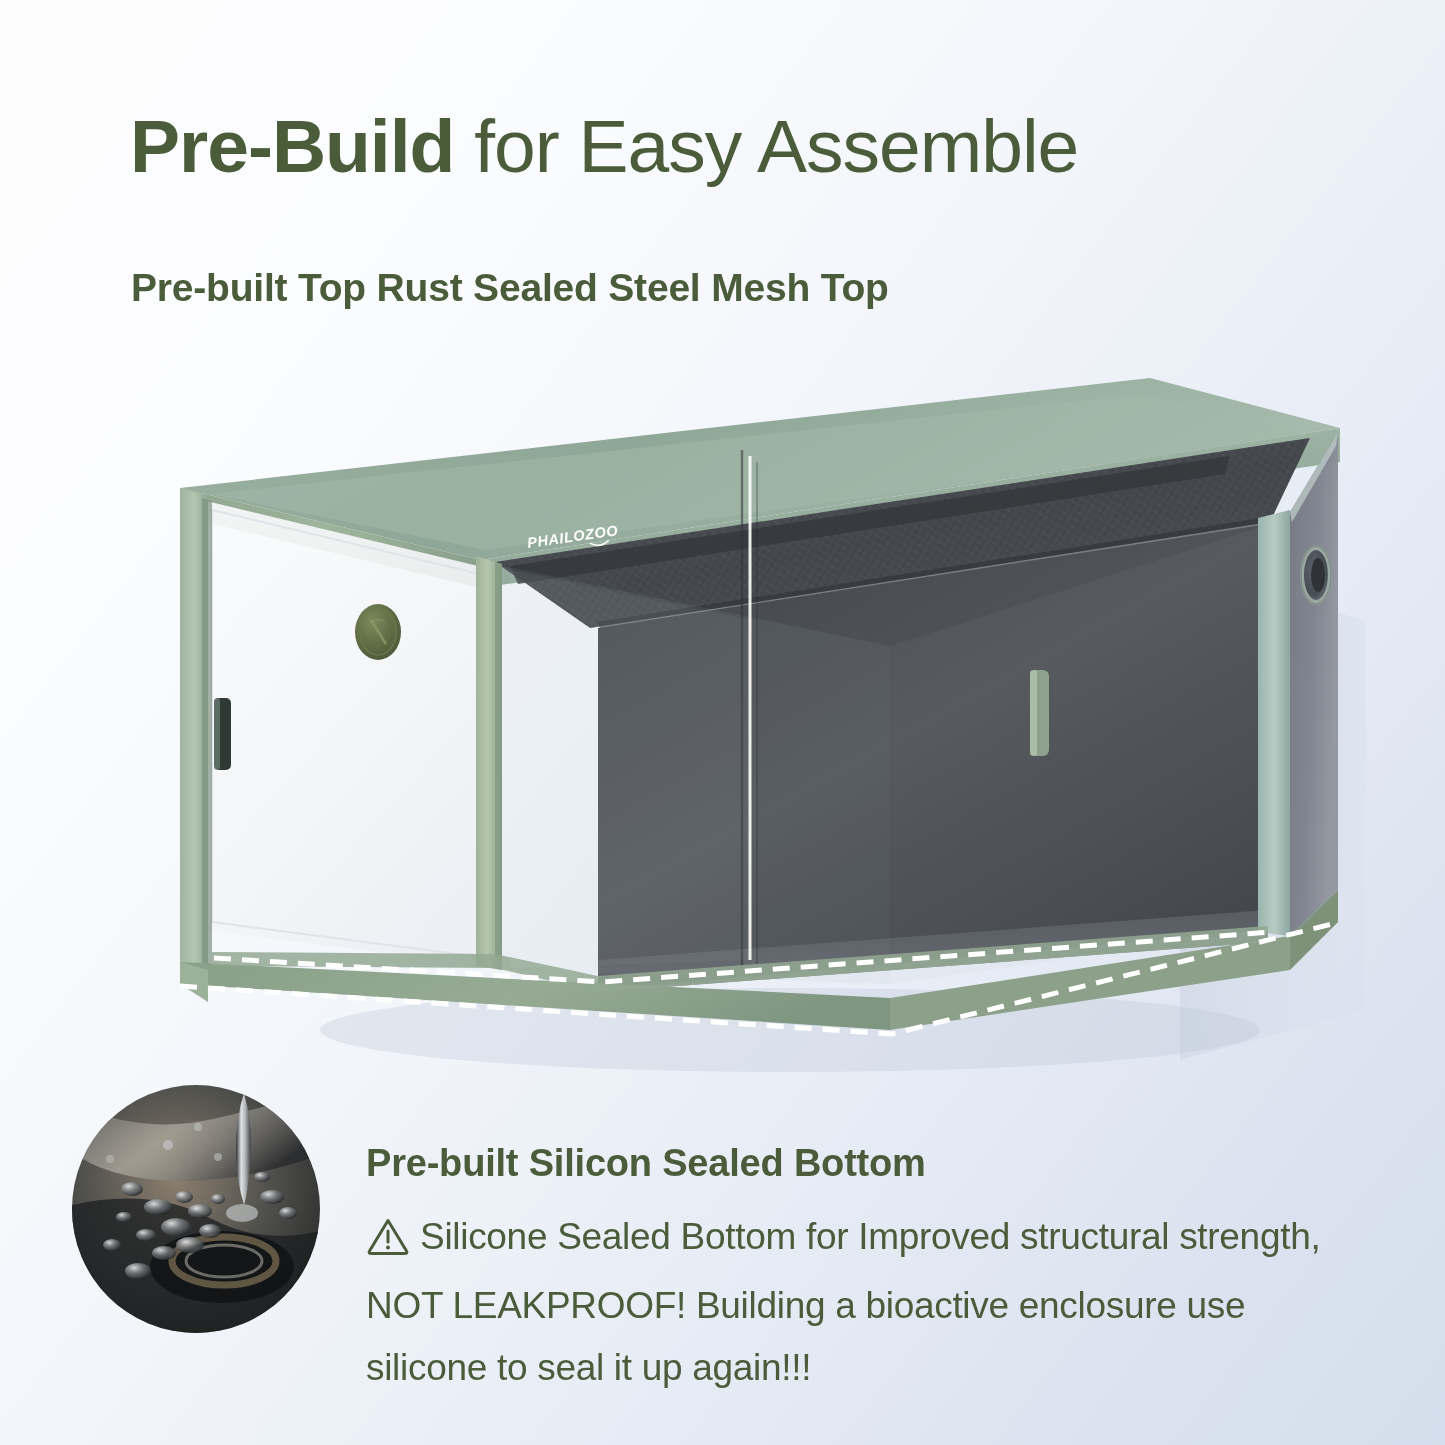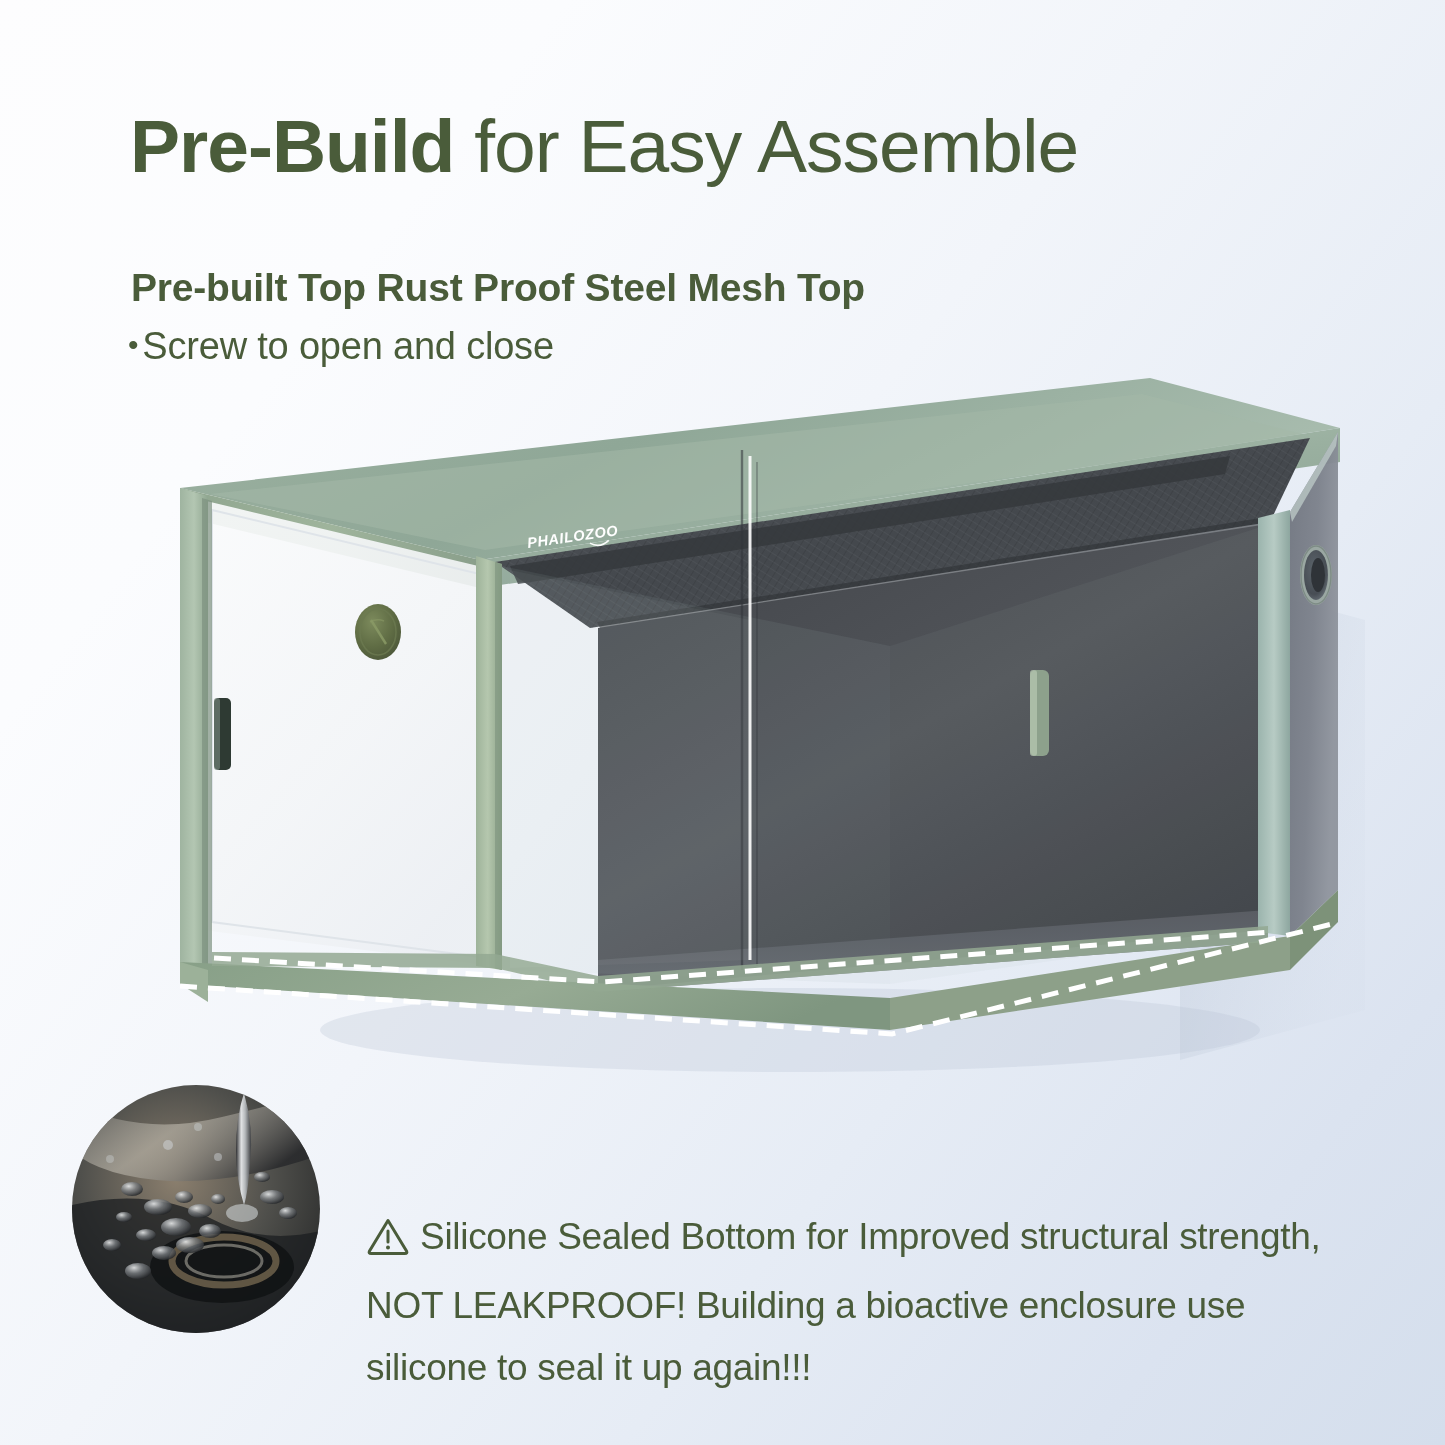--- a/index.html
+++ b/index.html
@@ -59,24 +59,21 @@
 </style>
 </head>
 <body>
 
 <div class="stage">
 
   <div class="headline">
     <span class="hl-strong">Pre-Build</span><span class="hl-light"> for Easy Assemble</span>
   </div>
 
-  <div class="sec1-title">Pre-built Top Rust Proof Steel Mesh Top</div>
-  <div class="sec1-bullet">
-    <span class="dot">•</span><span>Screw to open and close</span>
-  </div>
+  <div class="sec1-title">Pre-built Top Rust Sealed Steel Mesh Top</div>
 
   <div class="product">
     <svg viewBox="0 0 1220 700" preserveAspectRatio="none">
       <defs>
         <linearGradient id="gTopPlate" x1="0" y1="0" x2="1" y2="0.3">
           <stop offset="0" stop-color="#9db2a1"></stop>
           <stop offset="0.45" stop-color="#8fa797"></stop>
           <stop offset="1" stop-color="#a8bcae"></stop>
         </linearGradient>
         <linearGradient id="gTopFace" x1="0" y1="0" x2="0.6" y2="1">
@@ -285,20 +282,21 @@
         <ellipse cx="40" cy="160" rx="9" ry="6" fill="url(#pDrop)"></ellipse>
         <circle cx="96" cy="60" r="5" fill="#cfd4d8" opacity="0.55"></circle>
         <circle cx="126" cy="42" r="4" fill="#cfd4d8" opacity="0.45"></circle>
         <circle cx="146" cy="72" r="4" fill="#cfd4d8" opacity="0.5"></circle>
         <circle cx="38" cy="74" r="4" fill="#cfd4d8" opacity="0.4"></circle>
       </g>
       <circle cx="124" cy="124" r="124" fill="none" stroke="#e8edf5" stroke-width="0"></circle>
     </svg>
   </div>
 
+  <div class="sec2-title">Pre-built Silicon Sealed Bottom</div>
   <div class="sec2-body">
     <span class="warn-icon">
       <svg width="44" height="40" viewBox="0 0 44 40">
         <path d="M22 4.5 L40.5 35 Q41.8 37.5 38.8 37.5 L5.2 37.5 Q2.2 37.5 3.5 35 Z" fill="none" stroke="#4a5c3a" stroke-width="3" stroke-linejoin="round"></path>
         <path d="M22 15 L22 26" stroke="#4a5c3a" stroke-width="3" stroke-linecap="round"></path>
         <circle cx="22" cy="31.5" r="2" fill="#4a5c3a"></circle>
       </svg>
     </span><span>Silicone Sealed Bottom for Improved structural strength, NOT LEAKPROOF! Building a bioactive enclosure use silicone to seal it up again!!!</span>
   </div>
 

